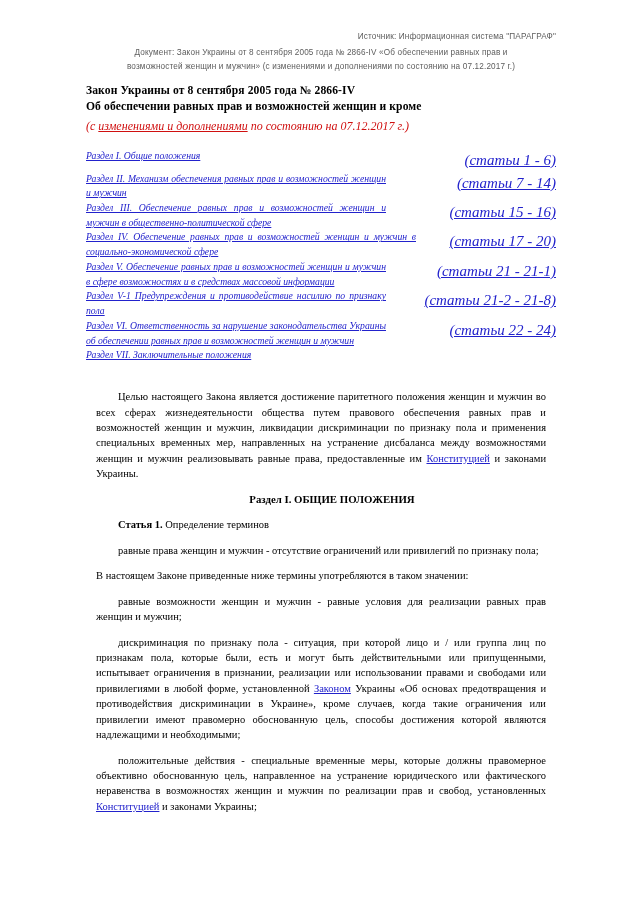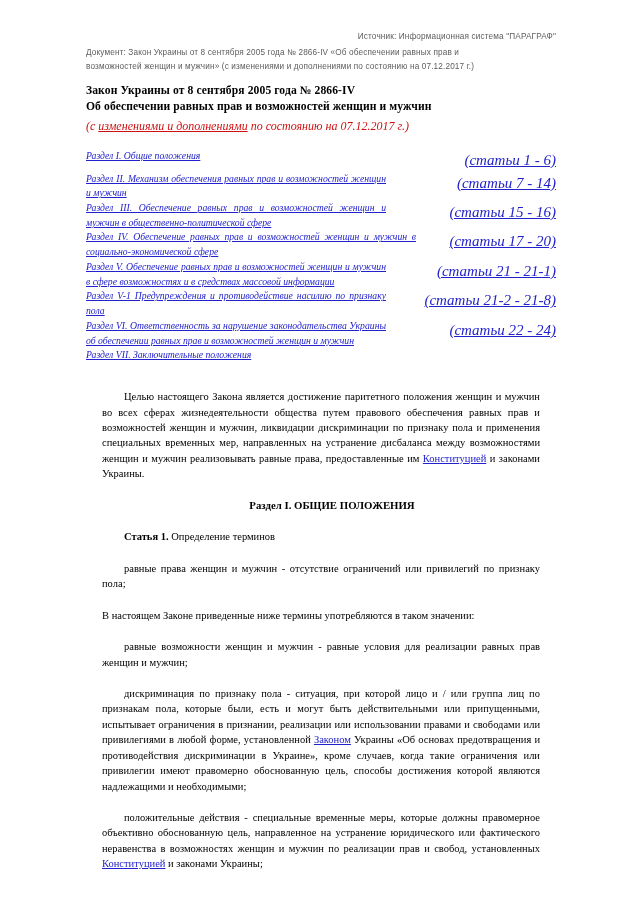--- a/index.html
+++ b/index.html
@@ -29,20 +29,21 @@
     font-size: 8.2px;
     color: #5d5d5d;
     line-height: 1.62;
     letter-spacing: 0.15px;
   }
   .meta-source {
     text-align: right;
     margin-bottom: 3px;
   }
   .meta-doc {
+    text-align: center;
   }
 
   
   .title-block {
     margin-top: 10px;
   }
   .title-line {
     font-weight: bold;
     font-size: 11.6px;
     line-height: 1.42;
@@ -101,21 +102,21 @@
 
   
   .body {
     margin-top: 26px;
     font-size: 10.5px;
     line-height: 1.47;
     text-align: justify;
     text-justify: inter-word;
   }
   .body p {
-    margin: 16px;
+    margin: 10px;
     text-indent: 22px;
   }
   .section-head {
     text-align: center;
     font-weight: bold;
     font-size: 10.8px;
     margin: 18px 0 16px 0;
     text-indent: 0;
   }
   .article-head {
@@ -136,21 +137,21 @@
 <div class="page">
 
   <div class="meta">
     <div class="meta-source">Источник: Информационная система "ПАРАГРАФ"</div>
     <div class="meta-doc">Документ: Закон Украины от 8 сентября 2005 года № 2866-IV «Об обеспечении равных прав и</div>
     <div class="meta-doc">возможностей женщин и мужчин» (с изменениями и дополнениями по состоянию на 07.12.2017 г.)</div>
   </div>
 
   <div class="title-block">
     <div class="title-line">Закон Украины от 8 сентября 2005 года № 2866-IV</div>
-    <div class="title-line">Об обеспечении равных прав и возможностей женщин и мужчин</div>
+    <div class="title-line">Об обеспечении равных прав и возможностей женщин и кроме</div>
     <div class="title-amend"><span>(с </span><a class="lnk-red" href="#">изменениями и дополнениями</a><span> по состоянию на 07.12.2017 г.)</span></div>
   </div>
 
   <div class="toc">
 
     <div class="toc-row">
       <a class="toc-left" href="#">Раздел I. Общие положения</a>
       <a class="toc-right" href="#">(статьи 1 - 6)</a>
     </div>
 

